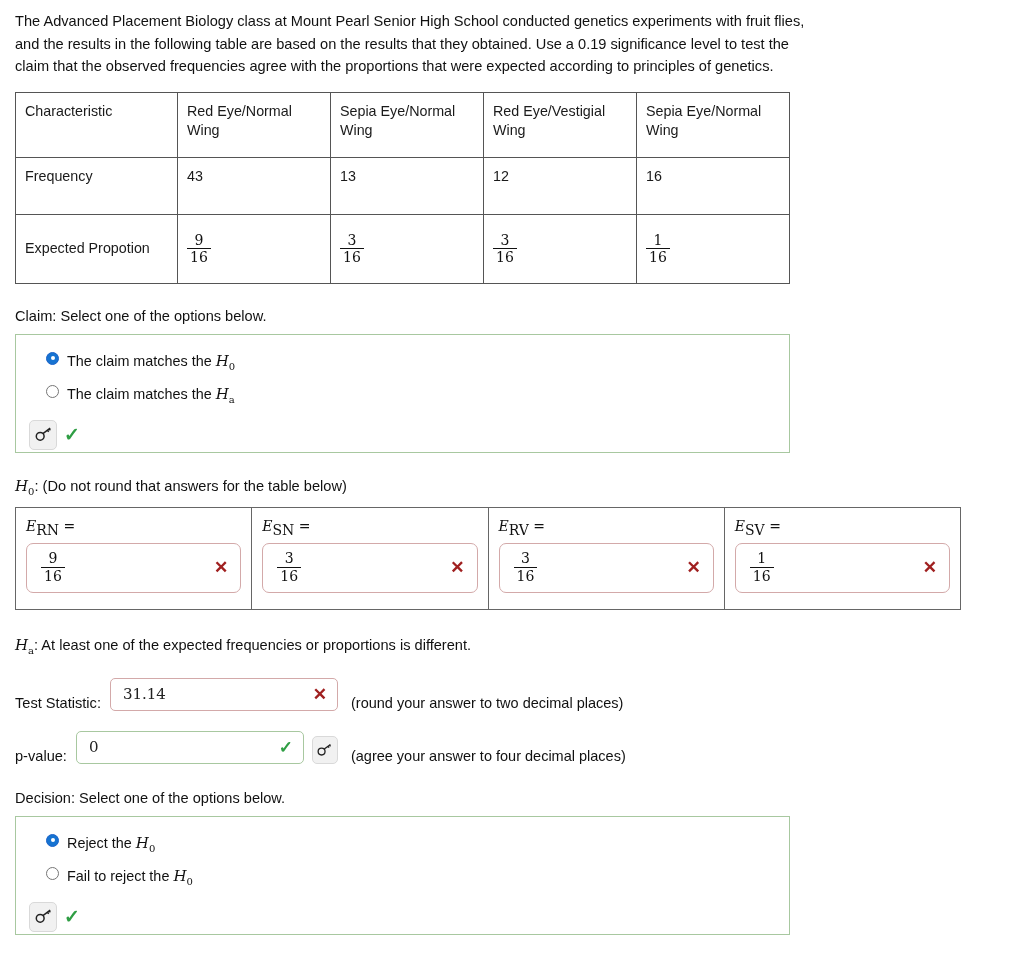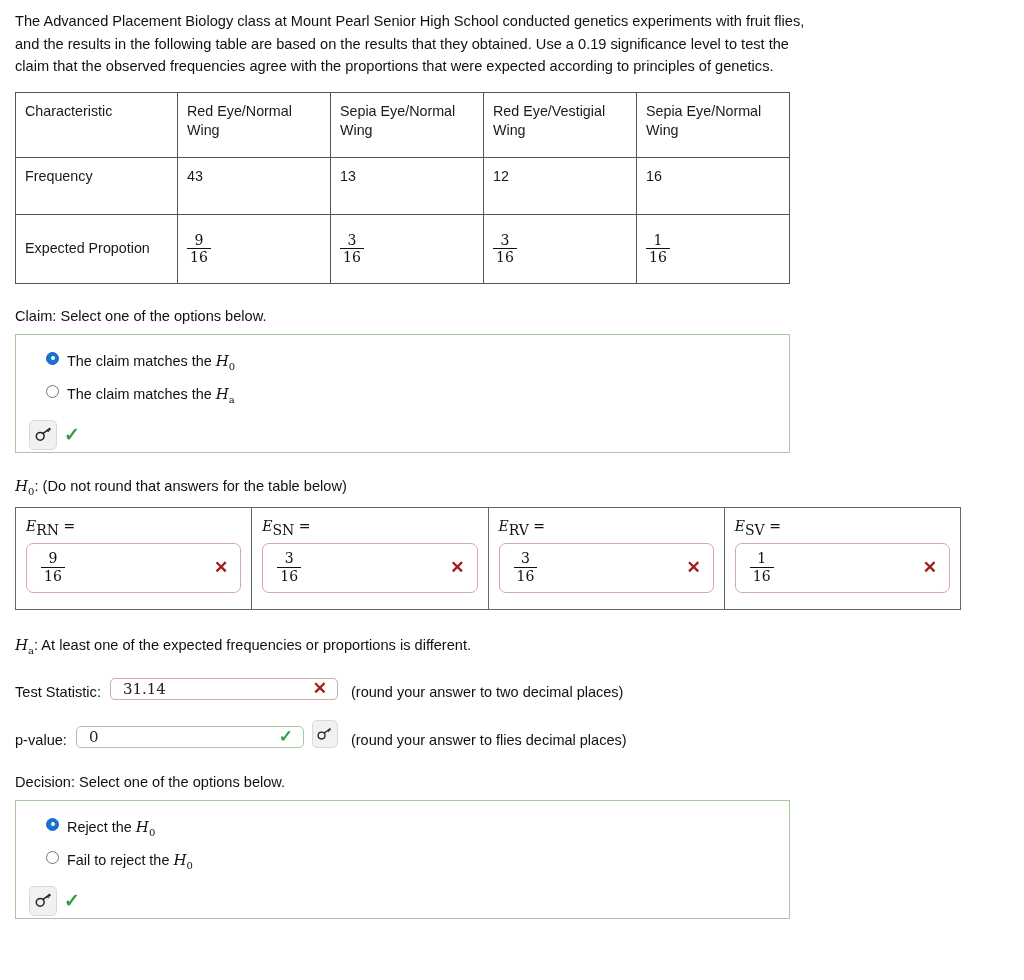--- a/index.html
+++ b/index.html
@@ -209,21 +209,21 @@
   .stat-label {
     font-size: 14.6px;
     color: #111;
     margin-right: 9px;
   }
   .inline-field {
     border: 1px solid #d3a9a9;
     border-radius: 5px;
     background: #fff;
     width: 228px;
-    height: 22px;
+    height: 33px;
     display: flex;
     align-items: center;
     justify-content: space-between;
     padding: 0 10px 0 12px;
     box-sizing: border-box;
   }
   .inline-field.ok { border-color: #a8c8a0; }
   .inline-field .ival {
     font-family: "DejaVu Serif", "Liberation Serif", serif;
     font-size: 15px;
@@ -394,21 +394,21 @@
       <span class="checkmark">✓</span>
     </div>
     <div class="key-btn">
       <svg width="15" height="14" viewBox="0 0 17 15" aria-hidden="true">
         <circle cx="5.2" cy="9.3" r="3.9" fill="none" stroke="#222" stroke-width="1.5"></circle>
         <line x1="7.9" y1="6.6" x2="15.2" y2="1.2" stroke="#222" stroke-width="1.5"></line>
         <line x1="12.1" y1="3.4" x2="13.9" y2="4.7" stroke="#222" stroke-width="1.5"></line>
         <line x1="14.0" y1="2.0" x2="15.4" y2="3.2" stroke="#222" stroke-width="1.5"></line>
       </svg>
     </div>
-    <span class="hint">(round your answer to flies decimal places)</span>
+    <span class="hint">(agree your answer to four decimal places)</span>
   </div>
 
   <div class="section-label" style="margin-top:26px;">Decision: Select one of the options below.</div>
 
   <div class="green-panel">
     <div class="radio-row">
       <span class="radio checked"></span>
       <span class="radio-label"><span>Reject the </span><span class="mathvar"><span>H</span><sub>0</sub></span></span>
     </div>
     <div class="radio-row">

